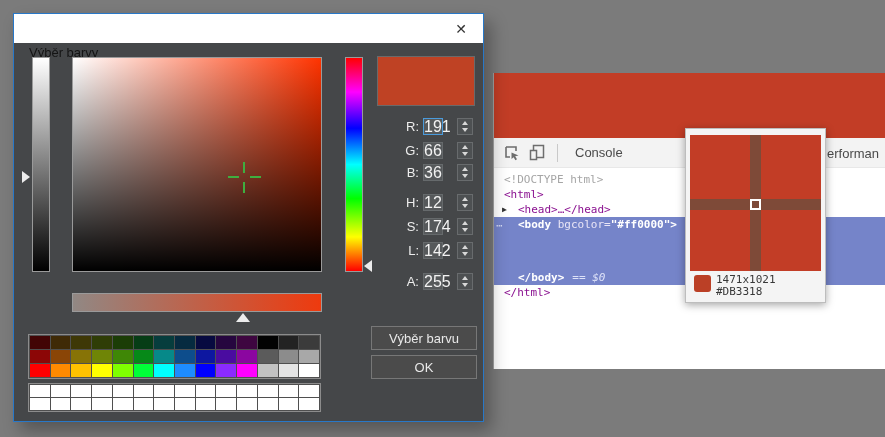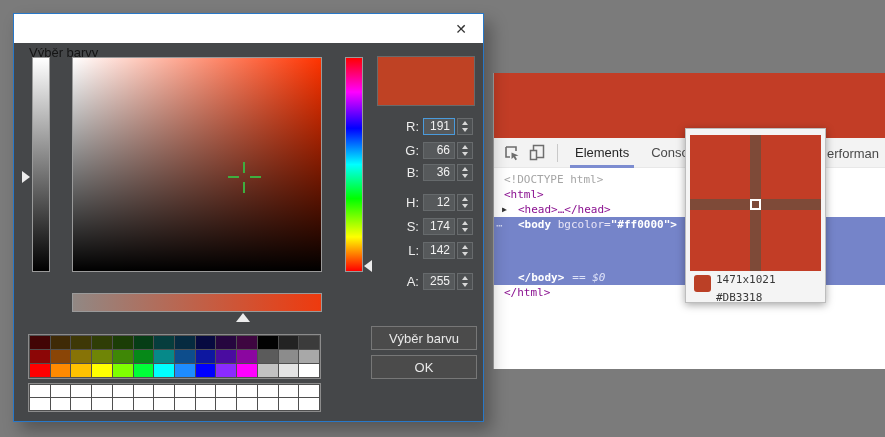--- a/index.html
+++ b/index.html
@@ -33,21 +33,21 @@
   .eq{color:#DDE2F8;font-style:italic;margin-left:8px;font-weight:normal;}
   
   .magnifier{position:absolute;left:685px;top:128px;width:141px;height:175px;background:#F4F4F4;border:1px solid #BDBDBD;
              box-shadow:0 2px 8px rgba(0,0,0,.35);box-sizing:border-box;z-index:5;}
   .pixels{position:absolute;left:4px;top:6px;width:131px;height:136px;background:var(--magnifier_pixel);overflow:hidden;}
   .band-v{position:absolute;left:60px;top:0;width:11px;height:100%;background:var(--magnifier_band);}
   .band-h{position:absolute;left:0;top:64px;width:100%;height:11px;background:var(--magnifier_band);}
   .centerpx{position:absolute;left:60px;top:64px;width:11px;height:11px;border:2px solid #FFF;box-sizing:border-box;background:var(--magnifier_band);}
   .m-swatch{position:absolute;left:8px;top:146px;width:17px;height:17px;border-radius:3px;background:var(--magnifier_swatch);}
   .m-text{position:absolute;left:30px;font:11px/12px "DejaVu Sans Mono",monospace;color:#383838;}
-  .m-size{top:145px;} .m-hex{top:163px;}
+  .m-size{top:145px;} .m-hex{top:157px;}
   
   .dialog{position:absolute;left:13px;top:13px;width:471px;height:409px;border:1px solid var(--accent_blue);
           box-sizing:border-box;background:#454749;box-shadow:7px 9px 16px rgba(0,0,0,.30);z-index:10;}
   .titlebar{height:29px;background:#FFFFFF;position:relative;display:flex;align-items:center;}
   .title{margin-left:15px;font-size:13px;color:#141414;margin-top:48px;}
   .closebtn{position:absolute;right:6px;top:0;width:32px;height:29px;display:flex;align-items:center;justify-content:center;
             font-size:14px;color:#333;background:none;border:none;font-family:"Liberation Sans",sans-serif;cursor:default;}
   .dbody{position:relative;height:378px;}
   .graybar{position:absolute;left:18px;top:14px;width:18px;height:215px;border:1px solid #9A9A9A;box-sizing:border-box;
            background:linear-gradient(#FFF,#000);}
@@ -60,22 +60,22 @@
   .ch.v2{left:170px;top:124px;width:2px;height:11px;}
   .ch.h1{left:155px;top:118px;width:11px;height:2px;}
   .ch.h2{left:177px;top:118px;width:11px;height:2px;}
   .huebar{position:absolute;left:331px;top:14px;width:18px;height:215px;border:1px solid #9A9A9A;box-sizing:border-box;
            background:linear-gradient(#F00 0%,#F0F 16%,#00F 33%,#0FF 50%,#0F0 66%,#FF0 84%,#F00 100%);}
   .hue-pointer{position:absolute;left:350px;top:217px;width:0;height:0;
            border-top:6px solid transparent;border-bottom:6px solid transparent;border-right:8px solid #ECECEC;}
   .preview{position:absolute;left:363px;top:13px;width:98px;height:50px;background:var(--preview);border:1px solid #6A6A6A;box-sizing:border-box;}
   .chrow{position:absolute;left:0;width:100%;height:17px;}
   .chlabel{position:absolute;left:340px;width:65px;text-align:right;font-size:13px;color:#EDEDED;line-height:17px;}
-  .chinput{position:absolute;left:409px;width:32px;height:17px;background:#56595B;border:1px solid #666A6C;box-sizing:border-box;
-           color:#F2F2F2;font-size:12px;text-align:right;padding-right:4px;line-height:15px;}
+  .chinput{position:absolute;left:409px;width:20px;height:17px;background:#56595B;border:1px solid #666A6C;box-sizing:border-box;
+           color:#F2F2F2;font-size:16px;text-align:right;padding-right:4px;line-height:15px;}
   .chinput.focused{border:1px solid var(--focus_blue);}
   .stepper{position:absolute;left:443px;width:16px;height:17px;background:#4D5052;border:1px solid #686B6D;box-sizing:border-box;
            display:flex;flex-direction:column;align-items:center;justify-content:center;gap:3px;}
   .stepper i{display:block;width:0;height:0;}
   .stepper i.up{border-left:3px solid transparent;border-right:3px solid transparent;border-bottom:4px solid #D8D8D8;}
   .stepper i.dn{border-left:3px solid transparent;border-right:3px solid transparent;border-top:4px solid #D8D8D8;}
   .htmlrow{position:absolute;top:258px;left:0;width:100%;height:18px;}
   .htmllabel{position:absolute;left:322px;width:75px;text-align:right;font-size:13px;color:#EDEDED;line-height:18px;}
   .htmlfield{position:absolute;left:401px;width:62px;height:18px;background:#56595B;border:1px solid #666A6C;box-sizing:border-box;
            color:#F2F2F2;font-size:12px;text-align:center;line-height:16px;}
@@ -106,23 +106,20 @@
           <path d="M7.5 7.5 L14.5 10.5 L11.2 11.3 L13 14.3 L11.4 15.2 L9.6 12.2 L7.5 14 Z" fill="#6E6E6E"></path>
         </svg>
       </span>
       <span class="tool-icon device">
         <svg width="17" height="17" viewBox="0 0 17 17">
           <rect x="4.5" y="1.5" width="10" height="12" fill="none" stroke="#6E6E6E" stroke-width="1.5"></rect>
           <rect x="1.5" y="6.5" width="6" height="9" fill="#F3F3F3" stroke="#6E6E6E" stroke-width="1.5"></rect>
         </svg>
       </span>
       <span class="tb-divider"></span>
-      <div class="tab active">
-        <span>Elements</span>
-      </div>
       <div class="tab">
         <span>Console</span>
       </div>
       <span class="partial-tab">erforman</span>
     </div>
     <div class="code">
       <span class="cl gray" style="top:4px">&lt;!DOCTYPE html&gt;</span>
       <span class="cl purple" style="top:19px">&lt;html&gt;</span>
       <span class="arrow" style="top:34px">▶</span>
       <span class="cl indent purple" style="top:34px">&lt;head&gt;…&lt;/head&gt;</span>

